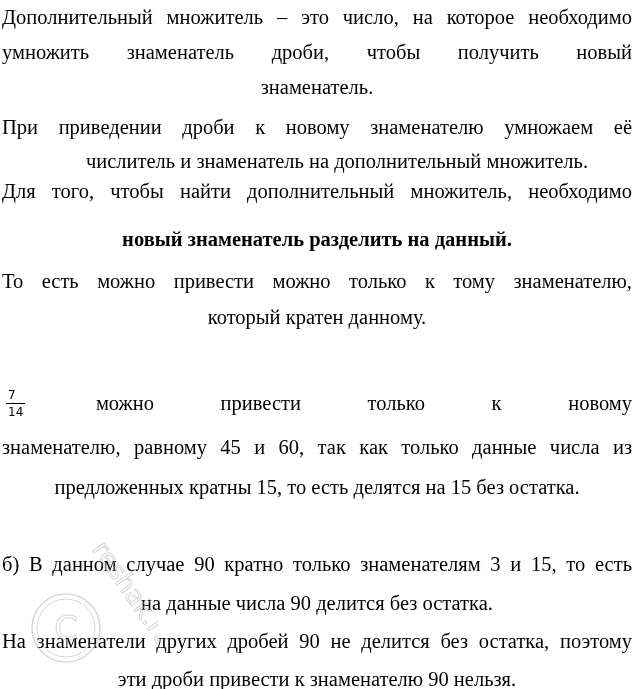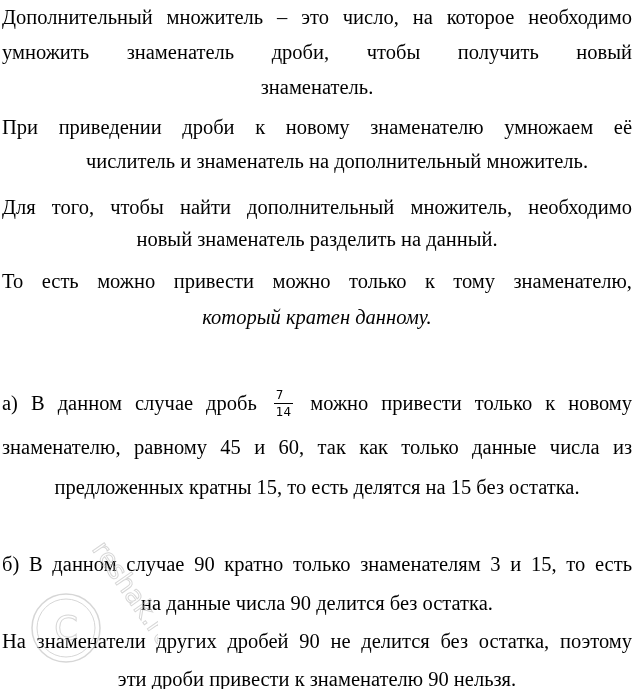--- a/index.html
+++ b/index.html
@@ -77,28 +77,27 @@
 
 <div class="page">
 
   <div class="line justify" style="top:4px;">Дополнительный множитель – это число, на которое необходимо</div>
   <div class="line justify" style="top:39px;">умножить знаменатель дроби, чтобы получить новый</div>
   <div class="line left" style="top:74px;">знаменатель.</div>
 
   <div class="line justify" style="top:114px;">При приведении дроби к новому знаменателю умножаем её</div>
   <div class="line left" style="top:148px;margin-left:20px;">числитель и знаменатель на дополнительный множитель.</div>
 
-  <div class="line justify" style="top:194px;">Для того, чтобы найти дополнительный множитель, необходимо</div>
-  <div class="line left" style="top:226px;">новый знаменатель разделить на данный.</div>
+  <div class="line justify" style="top:178px;">Для того, чтобы найти дополнительный множитель, необходимо</div>
+  <div class="line left" style="top:226px;font-weight:bold;">новый знаменатель разделить на данный.</div>
 
   <div class="line justify" style="top:268px;">То есть можно привести можно только к тому знаменателю,</div>
-  <div class="line left" style="top:304px;font-style:italic;">который кратен данному.</div>
+  <div class="line left" style="top:304px;">который кратен данному.</div>
 
   <div class="line justify" style="top:390px;">
-    <span>а) В данном случае дробь</span>
     <span class="frac">
       <span class="num">7</span>
       <span class="den">14</span>
     </span>
     <span>можно привести только к новому</span>
   </div>
   <div class="line justify" style="top:434px;">знаменателю, равному 45 и 60, так как только данные числа из</div>
   <div class="line left" style="top:474px;">предложенных кратны 15, то есть делятся на 15 без остатка.</div>
 
   <div class="line justify" style="top:551px;">б) В данном случае 90 кратно только знаменателям 3 и 15, то есть</div>

